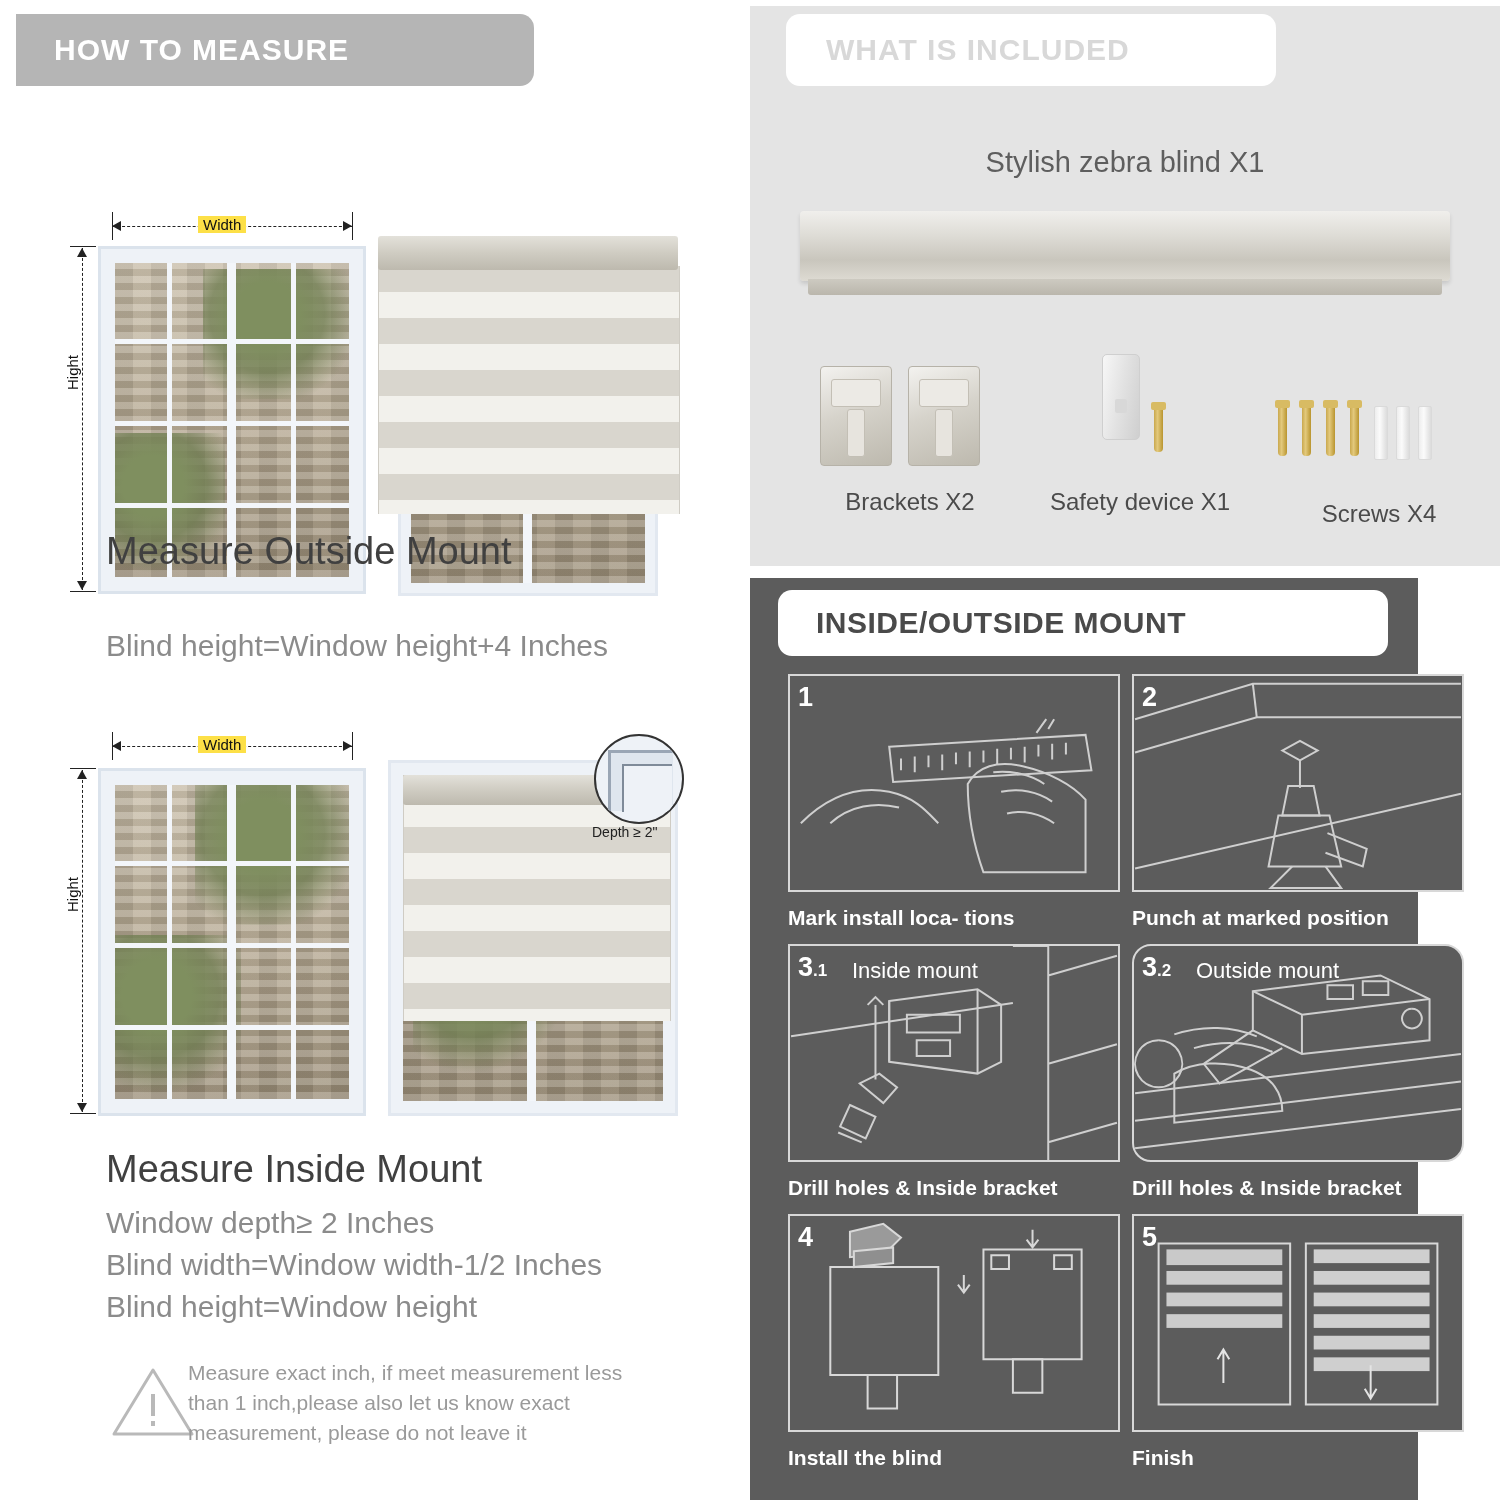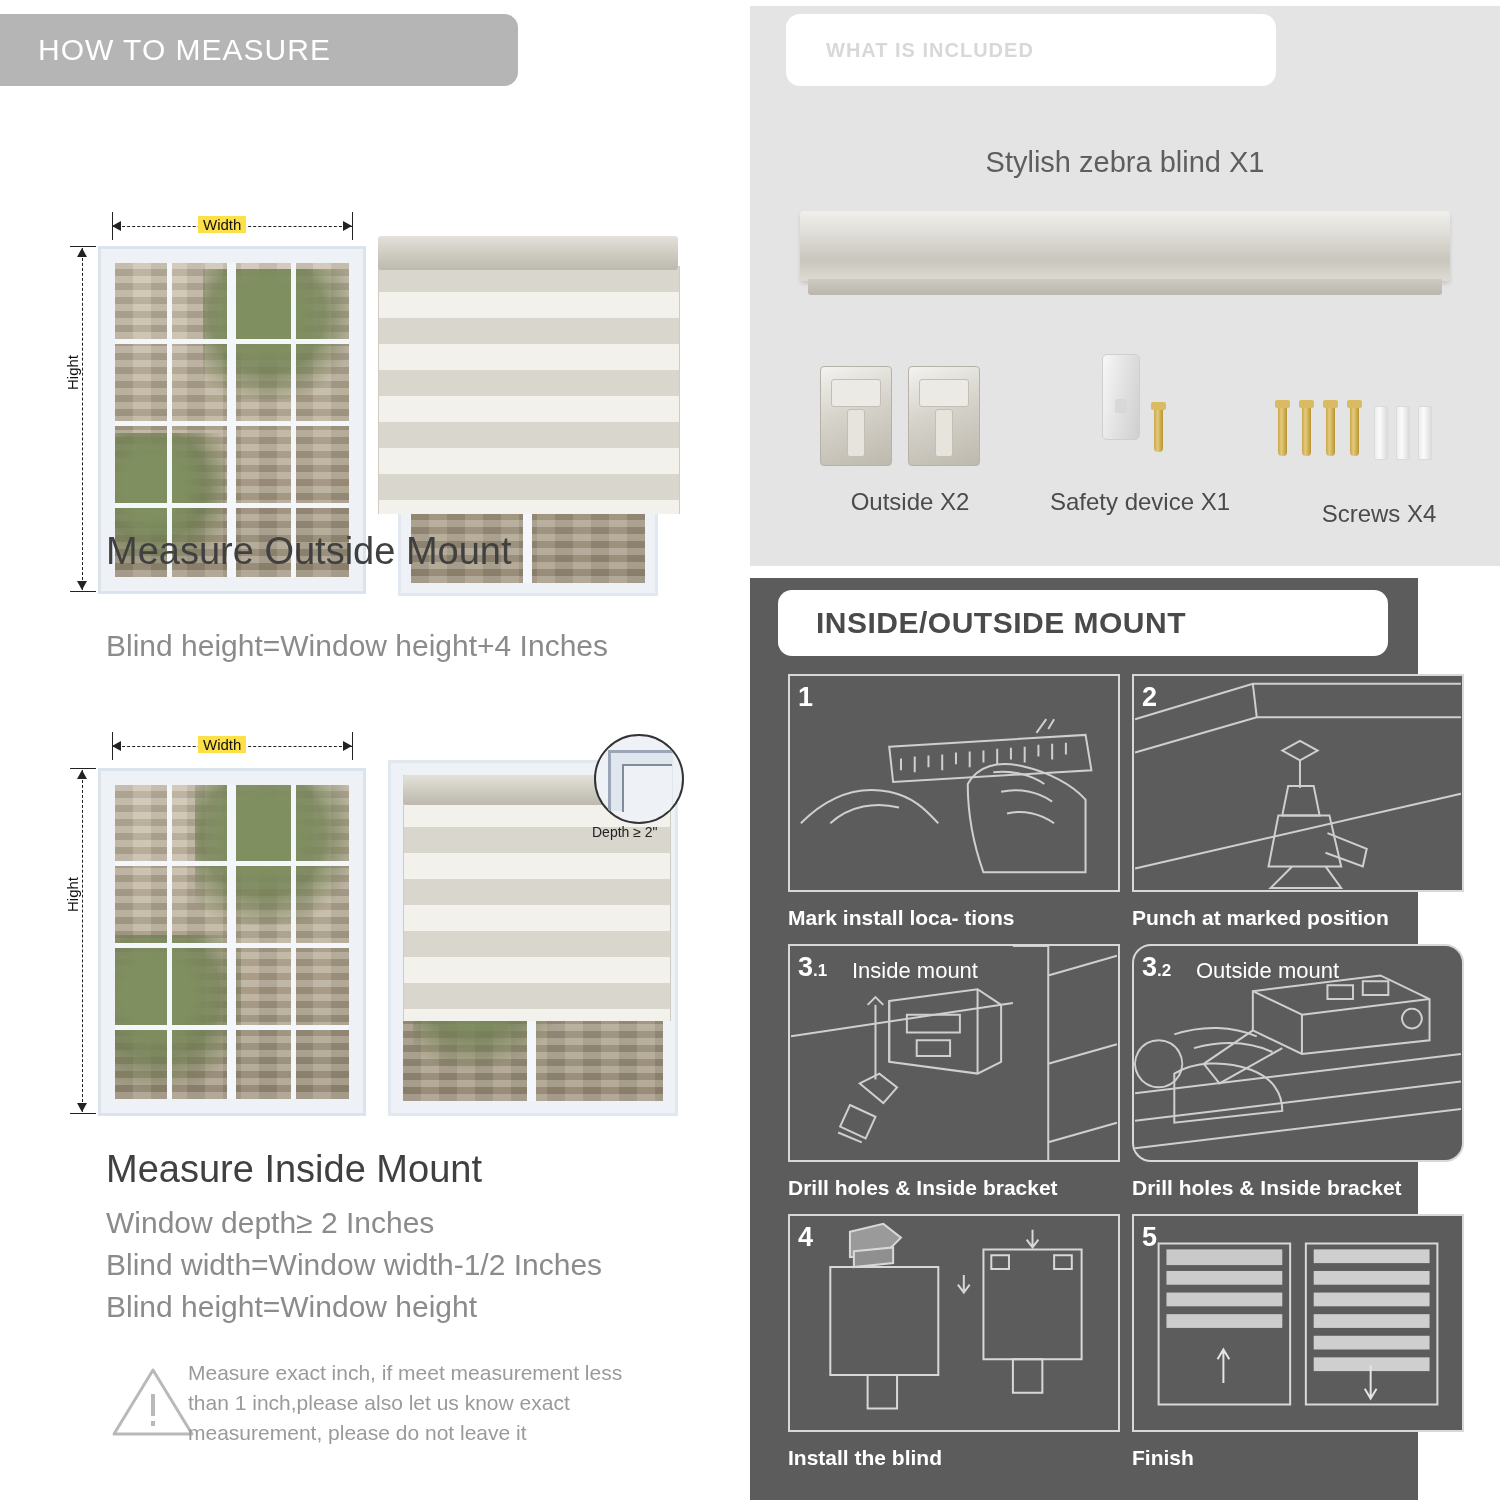--- a/index.html
+++ b/index.html
@@ -24,24 +24,25 @@
   
   .left-col {
     position: absolute;
     left: 0; top: 0;
     width: 742px; height: 1500px;
     background: #ffffff;
   }
   .banner {
     position: absolute;
     color: #ffffff;
-    font-weight: normal;
+    font-weight: bold;
     letter-spacing: 1px;
     display: flex;
     align-items: center;
+    margin-left: 16px;
   }
   .banner-left {
     left: 0; top: 14px;
     width: 518px; height: 72px;
     background: #b5b5b5;
     border-radius: 0 14px 14px 0;
     padding-left: 38px;
     box-sizing: border-box;
     font-size: 30px;
   }
@@ -168,21 +169,21 @@
     width:750px; height:560px;
     background:#e4e4e4;
   }
   .banner-included {
     position:absolute;
     left:36px; top:8px;
     width:490px; height:72px;
     background:#ffffff;
     border-radius:14px;
     color:#d8d8d8;
-    font-size:20px;
+    font-size:30px;
     font-weight:bold;
     letter-spacing:1px;
     display:flex; align-items:center;
     padding-left:40px;
     box-sizing:border-box;
   }
   .included-title {
     position:absolute;
     left:0; right:0; top:140px;
     text-align:center;
@@ -440,21 +441,21 @@
 
   <div class="included-panel">
     <div class="banner-included">WHAT IS INCLUDED</div>
 
     <div class="included-title">Stylish zebra blind X1</div>
 
     <div class="headrail"></div>
 
     <div class="bracket" style="left:70px;top:360px;"></div>
     <div class="bracket" style="left:158px;top:360px;"></div>
-    <div class="part-caption" style="left:20px;top:482px;width:280px;">Outside X2</div>
+    <div class="part-caption" style="left:20px;top:482px;width:280px;">Brackets X2</div>
 
     <div class="safety" style="left:352px;top:348px;"></div>
     <div class="screw" style="left:404px;top:402px;height:44px;"></div>
     <div class="part-caption" style="left:240px;top:482px;width:300px;">Safety device X1</div>
 
     <div class="screw" style="left:528px;top:400px;height:50px;"></div>
     <div class="screw" style="left:552px;top:400px;height:50px;"></div>
     <div class="screw" style="left:576px;top:400px;height:50px;"></div>
     <div class="screw" style="left:600px;top:400px;height:50px;"></div>
     <div class="anchor" style="left:624px;top:400px;height:52px;"></div>

